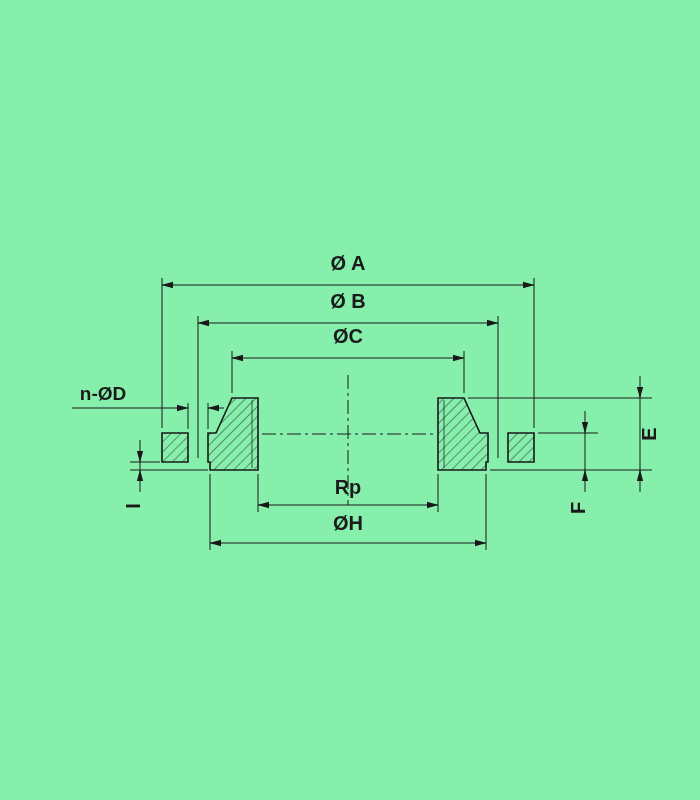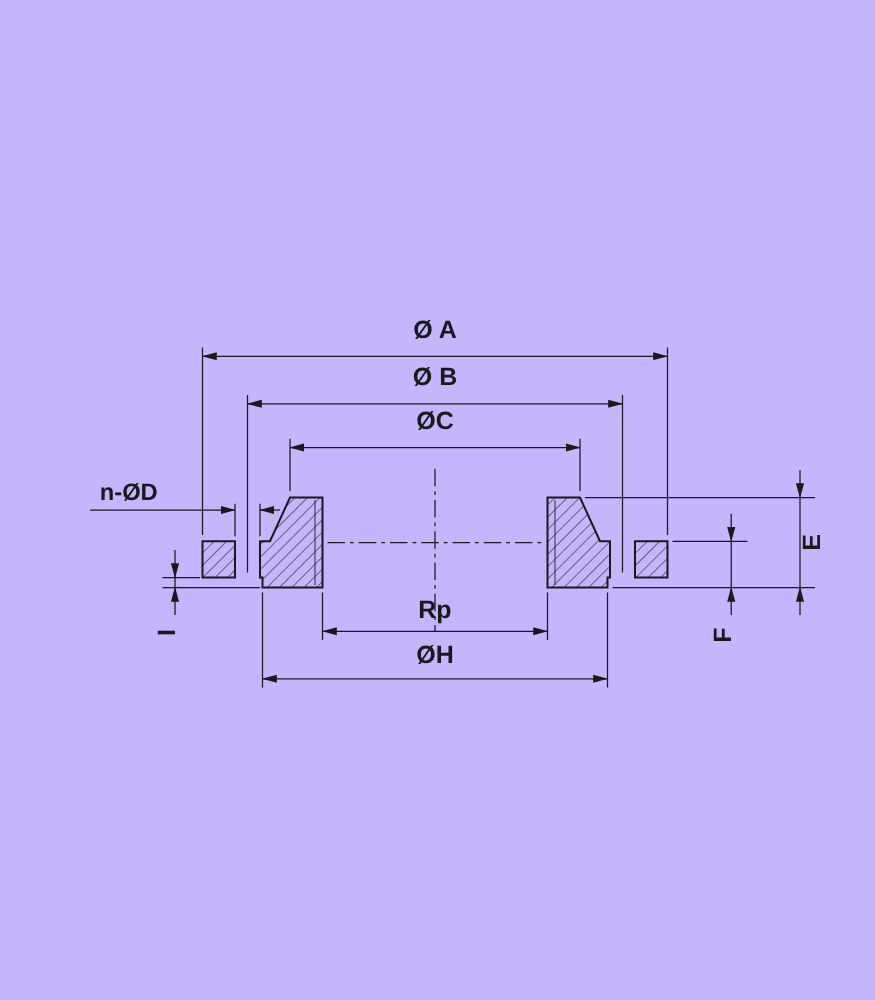--- a/index.html
+++ b/index.html
@@ -7,21 +7,21 @@
     padding: 0;
     background: #ffffff;
     width: 700px;
     height: 800px;
     overflow: hidden;
     font-family: "Liberation Sans", sans-serif;
   }
   .page {
     width: 700px;
     height: 800px;
-    background: #c4b5fd;
+    background: #86efac;
     position: relative;
   }
   svg text {
     font-family: "Liberation Sans", sans-serif;
     font-size: 20px;
     font-weight: 600;
     fill: #1a1a1a;
   }
   svg text.small {
     font-size: 19px;

